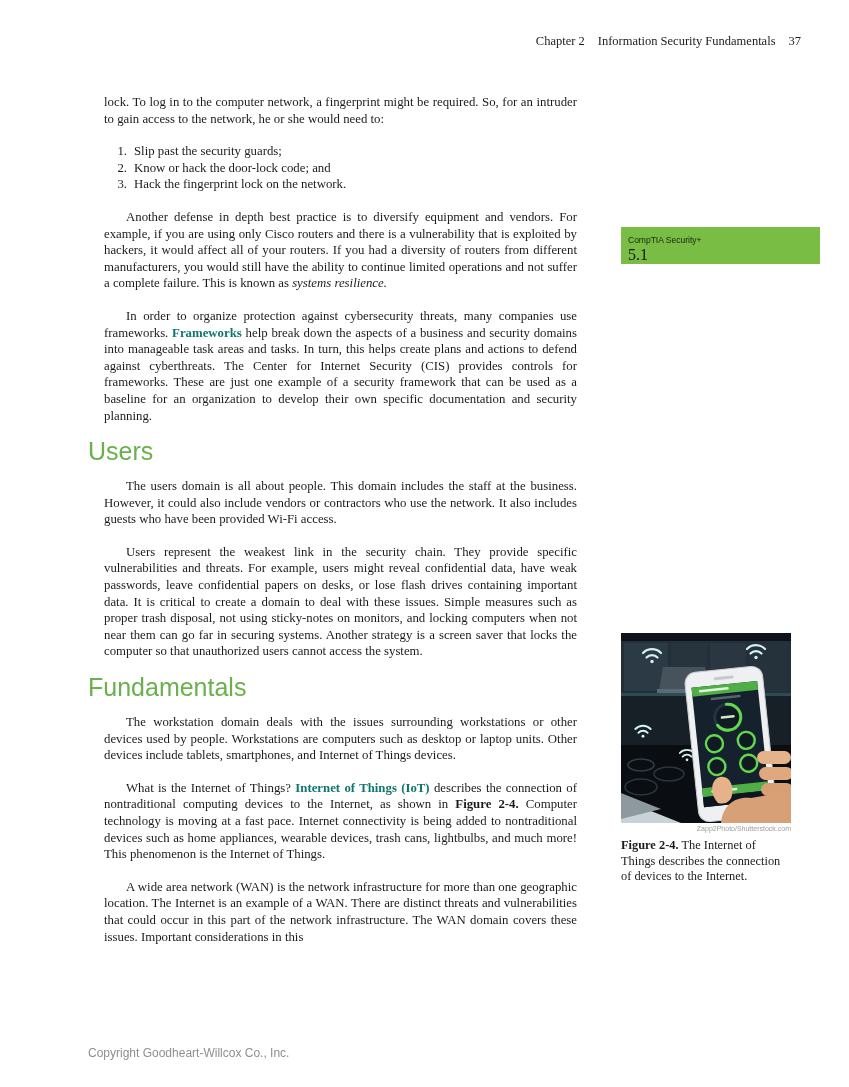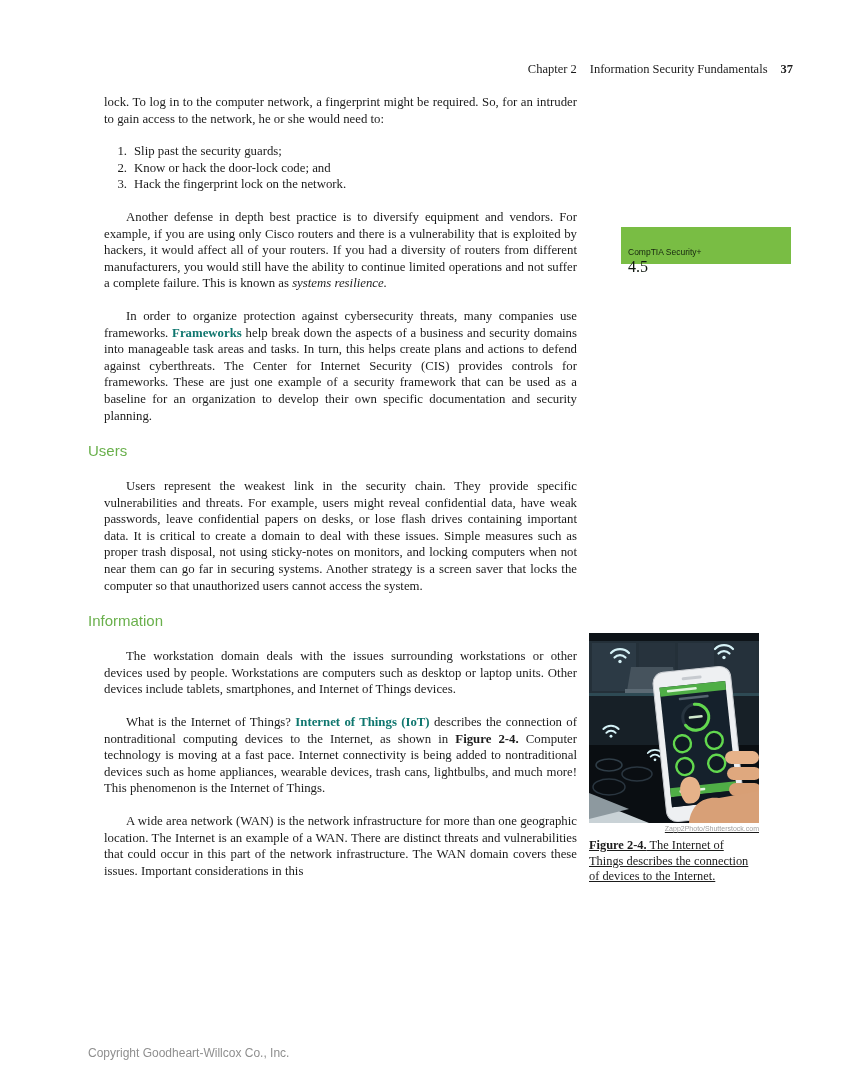--- a/index.html
+++ b/index.html
@@ -4,60 +4,60 @@
 <style>
   html,body { margin:0; padding:0; background:#e9e9e9; }
   .page {
     position:relative; width:849px; height:1087px; margin:0 auto;
     background:#ffffff; overflow:hidden;
     font-family:"Liberation Serif", serif; color:#1b1b1b;
   }
 
   
   .runhead {
-    position:absolute; top:34px; right:56px;
+    position:absolute; top:34px; right:48px;
     font-size:12.5px; display:flex; gap:13px; align-items:baseline;
   }
-  .runhead .pagenum { font-weight:bold;margin-top:28px; }
+  .runhead .pagenum { font-weight:normal; }
 
   
   .main {
     position:absolute; left:88px; top:78px; width:505px;
     font-size:12.8px; line-height:16.6px; text-align:justify;
   }
   .main p { margin:16px; text-indent:22px; }
   .main p.noindent { text-indent:0; }
   .h-green {
     font-family:"Liberation Sans", sans-serif; font-weight:normal;
-    color:#6ab04c; font-size:15px; line-height:22px;
+    color:#6ab04c; font-size:25px; line-height:22px;
     margin:13px 0 5px 0; text-align:left;
   }
   .numlist { margin:2px 0 2px 26px; padding:0; list-style:none; text-align:left; }
   .numlist li { display:flex; gap:7px; line-height:16.6px; }
   .numlist .num { min-width:13px; text-align:right; flex:none; }
   .italic { font-style:italic; }
   .bold   { font-weight:bold; }
   .term   { color:#0f766e; font-weight:bold; }
 
   
   .badge {
-    position:absolute; left:621px; top:227px; width:170px; height:37px;
-    background:#79bd44; box-sizing:border-box; padding:20px 7px 0 7px;
+    position:absolute; left:621px; top:227px; width:199px; height:37px;
+    background:#79bd44; box-sizing:border-box; padding:8px 7px 0 7px;
   }
   .badge-label {
     font-family:"Liberation Sans", sans-serif; font-size:8.5px;
     color:#16250e; line-height:11px; display:block;
   }
   .badge-num {
     font-family:"Liberation Serif", serif; font-size:16px;
     color:#101810; line-height:18px; display:block;
   }
 
   
-  .figure { position:absolute; left:589px; top:633px; width:170px;text-decoration:underline; }
+  .figure { position:absolute; left:621px; top:633px; width:170px; }
   .fig-photo { display:block; }
   .fig-credit {
     font-family:"Liberation Sans", sans-serif; font-size:7px;
     color:#9d9d9d; text-align:right; margin-top:2px;
   }
   .fig-caption {
     margin-top:6px; font-size:12.4px; line-height:15.6px; text-align:left;
   }
   .fig-caption .label { font-weight:bold; }
 
@@ -95,34 +95,35 @@
         <span class="num">3.</span>
         <span>Hack the fingerprint lock on the network.</span>
       </li>
     </ol>
 
     <p><span>Another defense in depth best practice is to diversify equipment and vendors. For example, if you are using only Cisco routers and there is a vulnerability that is exploited by hackers, it would affect all of your routers. If you had a diversity of routers from different manufacturers, you would still have the ability to continue limited operations and not suffer a complete failure. This is known as </span><span class="italic">systems resilience.</span></p>
 
     <p><span>In order to organize protection against cybersecurity threats, many companies use frameworks. </span><span class="term">Frameworks</span><span> help break down the aspects of a business and security domains into manageable task areas and tasks. In turn, this helps create plans and actions to defend against cyberthreats. The Center for Internet Security (CIS) provides controls for frameworks. These are just one example of a security framework that can be used as a baseline for an organization to develop their own specific documentation and security planning.</span></p>
 
     <h2 class="h-green">Users</h2>
+    <p>The users domain is all about people. This domain includes the staff at the business. However, it could also include vendors or contractors who use the network. It also includes guests who have been provided Wi-Fi access.</p>
     <p>Users represent the weakest link in the security chain. They provide specific vulnerabilities and threats. For example, users might reveal confidential data, have weak passwords, leave confidential papers on desks, or lose flash drives containing important data. It is critical to create a domain to deal with these issues. Simple measures such as proper trash disposal, not using sticky-notes on monitors, and locking computers when not near them can go far in securing systems. Another strategy is a screen saver that locks the computer so that unauthorized users cannot access the system.</p>
 
-    <h2 class="h-green">Information</h2>
+    <h2 class="h-green">Fundamentals</h2>
     <p>The workstation domain deals with the issues surrounding workstations or other devices used by people. Workstations are computers such as desktop or laptop units. Other devices include tablets, smartphones, and Internet of Things devices.</p>
     <p><span>What is the Internet of Things? </span><span class="term">Internet of Things (IoT)</span><span> describes the connection of nontraditional computing devices to the Internet, as shown in </span><span class="bold">Figure 2-4.</span><span> Computer technology is moving at a fast pace. Internet connectivity is being added to nontraditional devices such as home appliances, wearable devices, trash cans, lightbulbs, and much more! This phenomenon is the Internet of Things.</span></p>
 
 
     <p>A wide area network (WAN) is the network infrastructure for more than one geographic location. The Internet is an example of a WAN. There are distinct threats and vulnerabilities that could occur in this part of the network infrastructure. The WAN domain covers these issues. Important considerations in this</p>
 
   </div>
 
   <div class="badge">
     <span class="badge-label">CompTIA Security+</span>
-    <span class="badge-num">4.5</span>
+    <span class="badge-num">5.1</span>
   </div>
 
   <div class="figure">
     <svg class="fig-photo" width="170" height="190" viewBox="0 0 170 190" xmlns="http://www.w3.org/2000/svg">
       <defs>
         <g id="wifi" stroke="#d5f1f6" stroke-width="2.2" fill="none" stroke-linecap="round">
           <path d="M-9 0 A 12.5 12.5 0 0 1 9 0"></path>
           <path d="M-5.5 4.5 A 7.5 7.5 0 0 1 5.5 4.5"></path>
           <circle cx="0" cy="8.5" r="1.7" fill="#d5f1f6" stroke="none"></circle>
         </g>

